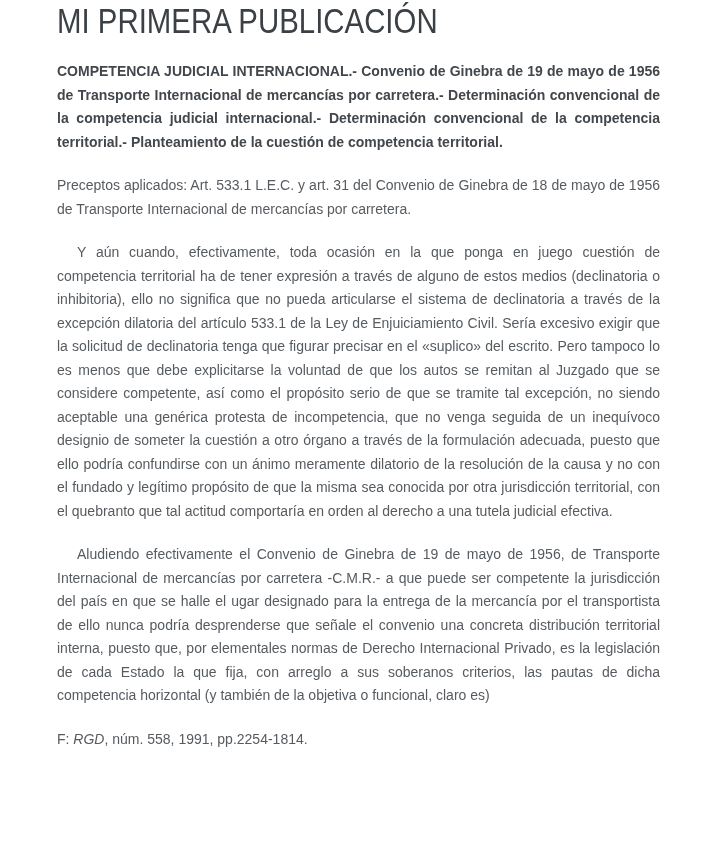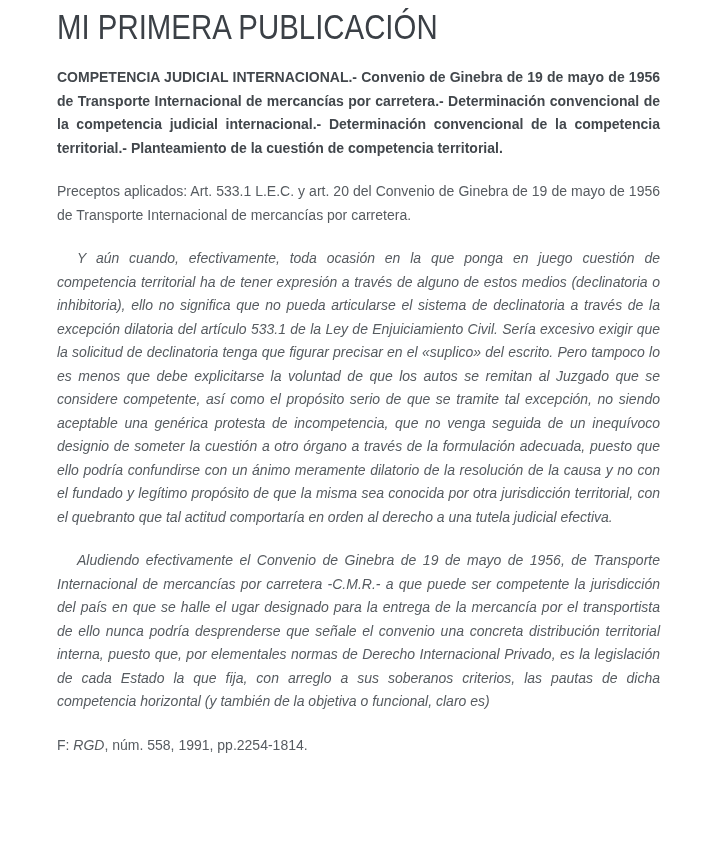--- a/index.html
+++ b/index.html
@@ -9,21 +9,21 @@
     }
     body {
       width: 716px;
       height: 867px;
       overflow: hidden;
       font-family: "Liberation Sans", sans-serif;
     }
     .content {
       box-sizing: border-box;
       width: 716px;
-      padding: 6px 56px 0 57px;
+      padding: 0 56px 0 57px;
     }
     .post-title {
       margin: 0 0 18px 0;
       font-family: "Liberation Sans", sans-serif;
       font-weight: 400;
       font-size: 35px;
       line-height: 42px;
       color: #3b4046;
       white-space: nowrap;
       transform: scaleX(0.84);
@@ -34,41 +34,40 @@
       font-size: 14px;
       line-height: 23.5px;
       color: #565b60;
       text-align: justify;
     }
     .post-body p.strong {
       font-weight: 700;
       color: #42474c;
     }
     .post-body p.quote {
-      font-style: italic;
       text-indent: 20px;
     }
     .post-body p.source {
       text-align: left;
     }
     .post-body .journal-abbr {
       font-style: italic;
     }
   </style>
 </head>
 <body>
 
 <div class="content">
   <h1 class="post-title">MI PRIMERA PUBLICACIÓN</h1>
 
   <div class="post-body">
 
     <p class="strong">COMPETENCIA JUDICIAL INTERNACIONAL.- Convenio de Ginebra de 19 de mayo de 1956 de Transporte Internacional de mercancías por carretera.- Determinación convencional de la competencia judicial internacional.- Determinación convencional de la competencia territorial.- Planteamiento de la cuestión de competencia territorial.</p>
 
-    <p>Preceptos aplicados: Art. 533.1 L.E.C. y art. 20 del Convenio de Ginebra de 19 de mayo de 1956 de Transporte Internacional de mercancías por carretera.</p>
+    <p>Preceptos aplicados: Art. 533.1 L.E.C. y art. 31 del Convenio de Ginebra de 18 de mayo de 1956 de Transporte Internacional de mercancías por carretera.</p>
 
     <p class="quote">Y aún cuando, efectivamente, toda ocasión en la que ponga en juego cuestión de competencia territorial ha de tener expresión a través de alguno de estos medios (declinatoria o inhibitoria), ello no significa que no pueda articularse el sistema de declinatoria a través de la excepción dilatoria del artículo 533.1 de la Ley de Enjuiciamiento Civil. Sería excesivo exigir que la solicitud de declinatoria tenga que figurar precisar en el «suplico» del escrito. Pero tampoco lo es menos que debe explicitarse la voluntad de que los autos se remitan al Juzgado que se considere competente, así como el propósito serio de que se tramite tal excepción, no siendo aceptable una genérica protesta de incompetencia, que no venga seguida de un inequívoco designio de someter la cuestión a otro órgano a través de la formulación adecuada, puesto que ello podría confundirse con un ánimo meramente dilatorio de la resolución de la causa y no con el fundado y legítimo propósito de que la misma sea conocida por otra jurisdicción territorial, con el quebranto que tal actitud comportaría en orden al derecho a una tutela judicial efectiva.</p>
 
     <p class="quote">Aludiendo efectivamente el Convenio de Ginebra de 19 de mayo de 1956, de Transporte Internacional de mercancías por carretera -C.M.R.- a que puede ser competente la jurisdicción del país en que se halle el ugar designado para la entrega de la mercancía por el transportista de ello nunca podría desprenderse que señale el convenio una concreta distribución territorial interna, puesto que, por elementales normas de Derecho Internacional Privado, es la legislación de cada Estado la que fija, con arreglo a sus soberanos criterios, las pautas de dicha competencia horizontal (y también de la objetiva o funcional, claro es)</p>
 
 
     <p class="source"><span>F: </span><span class="journal-abbr">RGD</span><span>, núm. 558, 1991, pp.2254-1814.</span></p>
   </div>
 </div>
 

